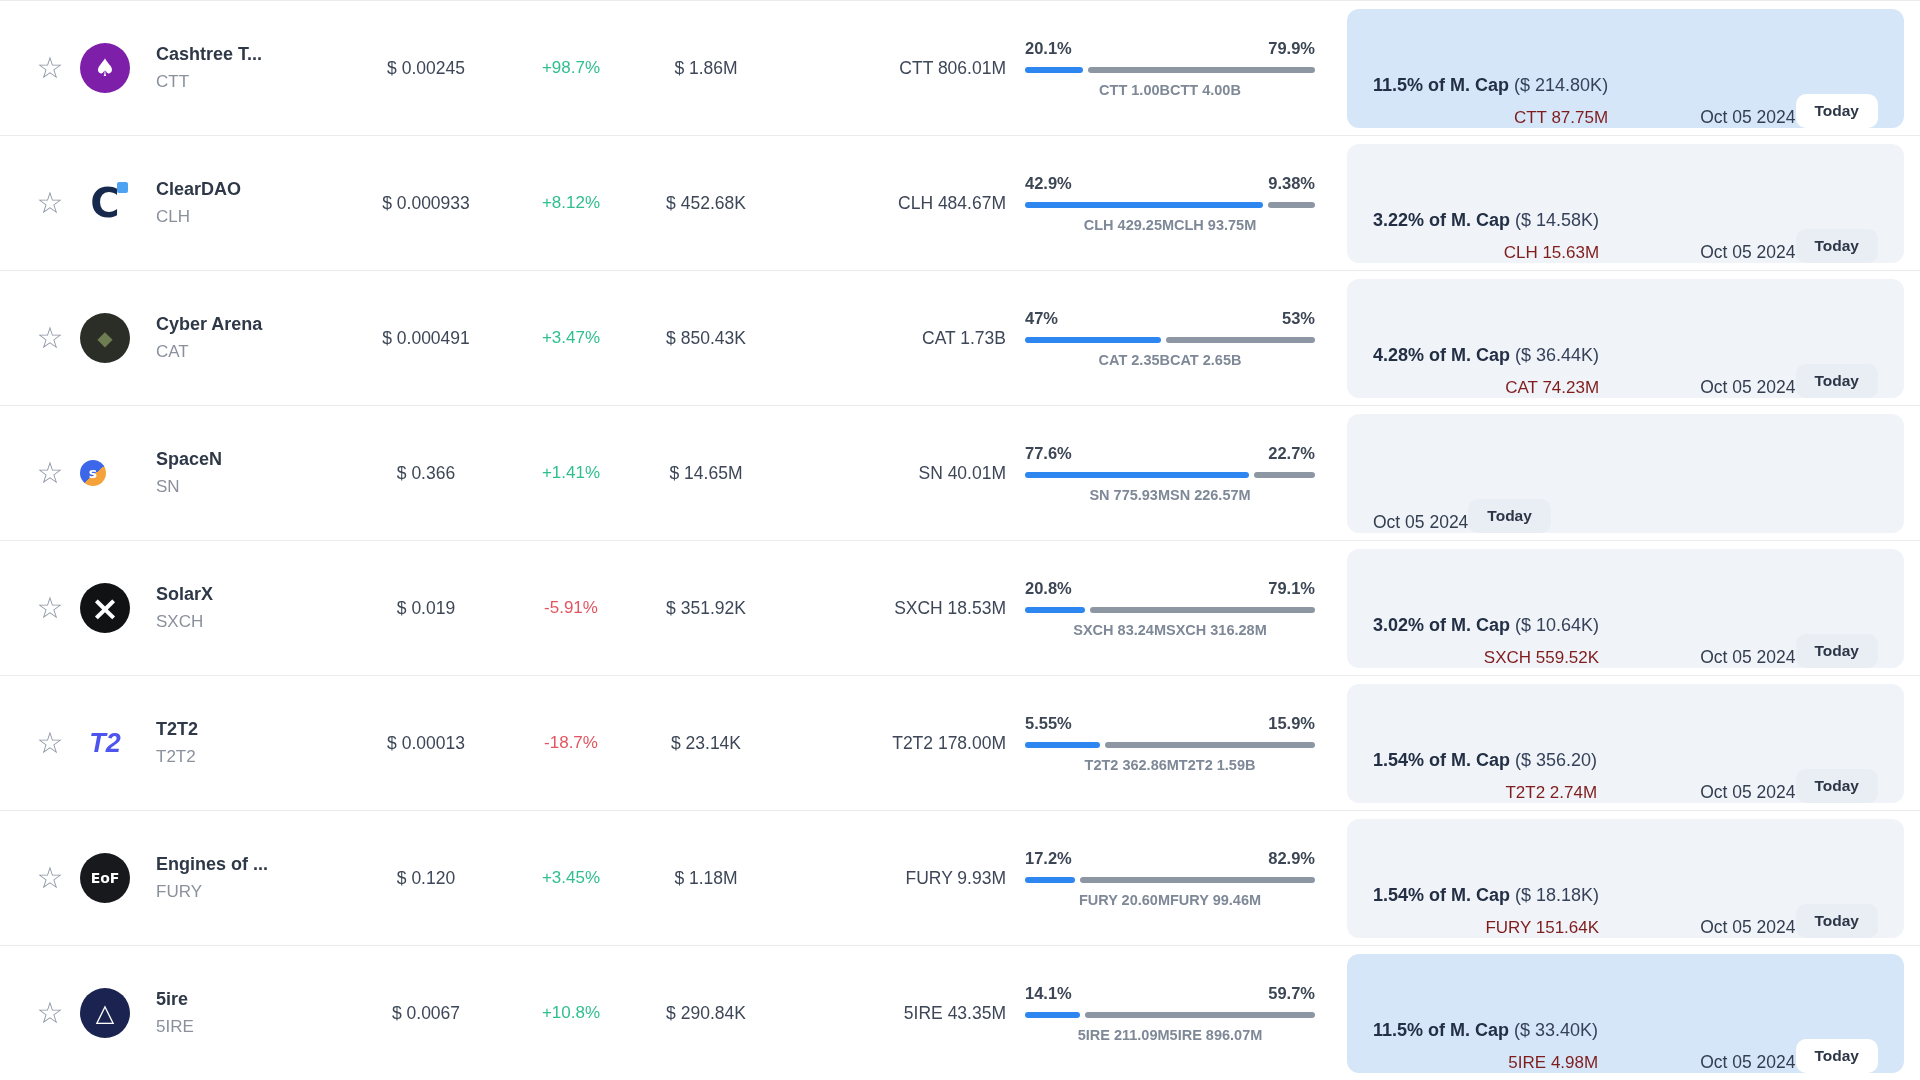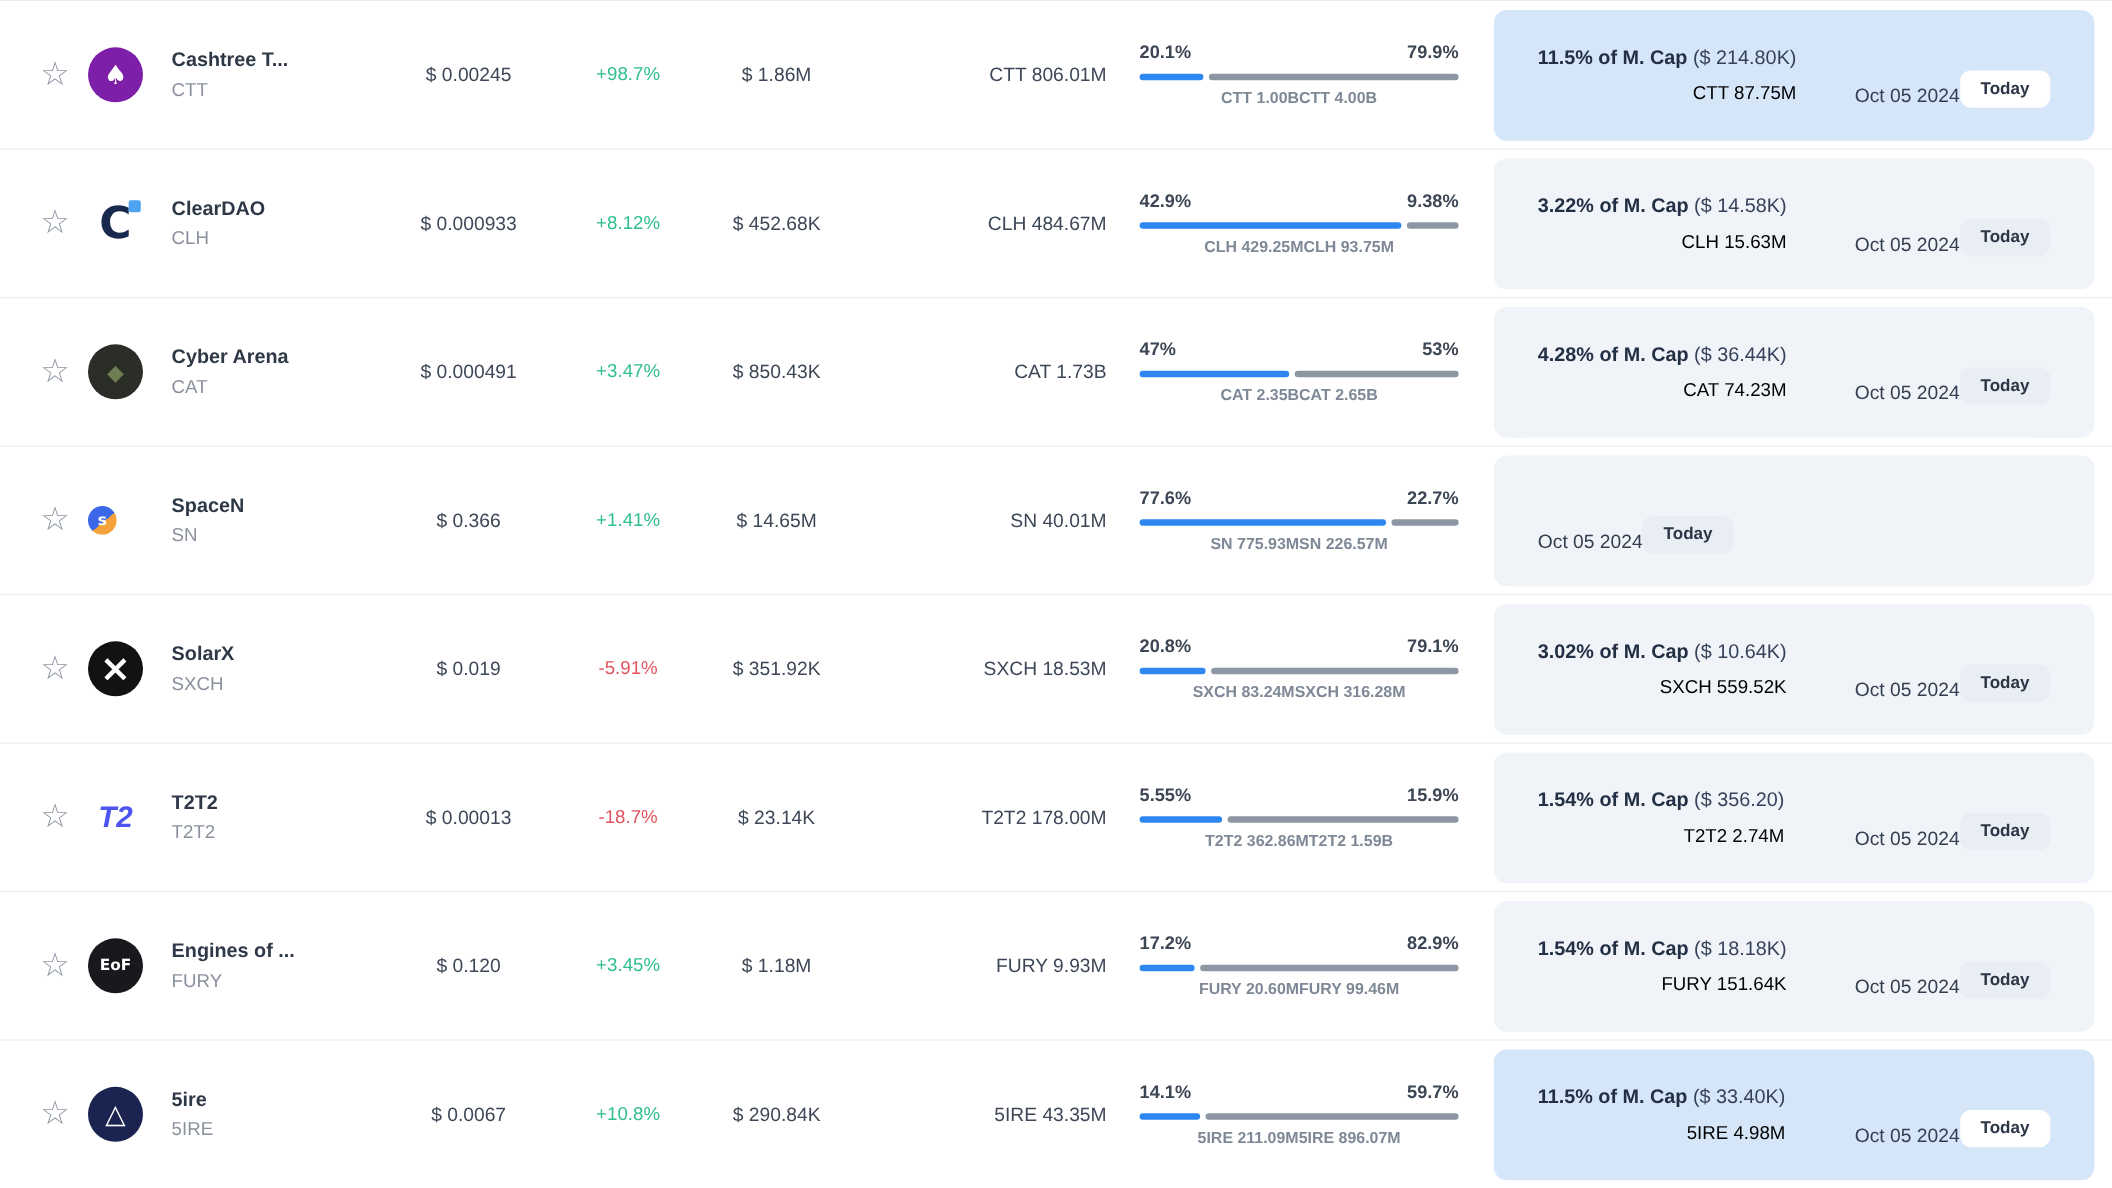--- a/index.html
+++ b/index.html
@@ -47,40 +47,40 @@
   }
   .cell-name { width: 190px; }
   .t-name { font-size: 18px; font-weight: bold; color: #2e3847; margin-bottom: 7px; }
   .t-sym { font-size: 17px; color: var(--text-muted); }
   .cell-price  { width: 160px; text-align: center; font-size: 17.5px; color: var(--text-main); }
   .cell-change { width: 130px; text-align: center; font-size: 17px; }
   .cell-change.up { color: var(--up); }
   .cell-change.down { color: var(--down); }
   .cell-volume { width: 140px; text-align: center; font-size: 17.5px; color: var(--text-main); }
   .cell-amount { width: 230px; text-align: right; font-size: 17.5px; color: var(--text-main); }
-  .cell-barsec { width: 290px; margin-left: 30px; }
+  .cell-barsec { width: 290px; margin-left: 19px; }
   .pcts { display: flex; justify-content: space-between; font-size: 16.5px; font-weight: 600; color: #3c4654; }
   .bar { display: flex; gap: 5px; margin-top: 9px; }
   .seg { height: 6px; border-radius: 3px; }
   .seg-blue { background: var(--bar-blue); }
   .seg-gray { background: var(--bar-gray); flex: 1; }
   .sublabels { display: flex; justify-content: center; font-size: 14.5px; color: var(--text-soft); margin-top: 9px; font-weight: bold; }
   .rightbox {
     flex: 1; margin-left: 32px; margin-right: 16px;
     height: 119px; border-radius: 12px;
     background: var(--section-bg);
-    display: flex; align-items: center; justify-content: space-between;
-    padding: 0 40px;
+    display: flex; align-items: flex-end; justify-content: space-between;
+    padding: 0 26px;
     gap: 12px;
   }
   .row.highlighted .rightbox { background: var(--highlight-bg); }
   .mcap { display: inline-block; }
   .mcap-line { font-size: 18px; color: #36425a; }
   .mcap-line .bold { font-weight: bold; color: var(--text-dark); }
-  .mcap-sub { text-align: right; margin-top: 12px; font-size: 17px; color: #000000; }
+  .mcap-sub { text-align: right; margin-top: 12px; font-size: 17px; color: #7f1d1d; }
   .datecol { display: flex; flex-direction: row; align-items: flex-end; }
   .date { font-size: 17.5px; color: #333e50; }
   .badge {
     margin-top: 25px; padding: 8px 19px; border-radius: 10px;
     background: #e9edf4; font-size: 15.5px; font-weight: 600; color: #2c3646;
   }
   .row.highlighted .badge { background: #ffffff; }
 </style>
 </head>
 <body>

